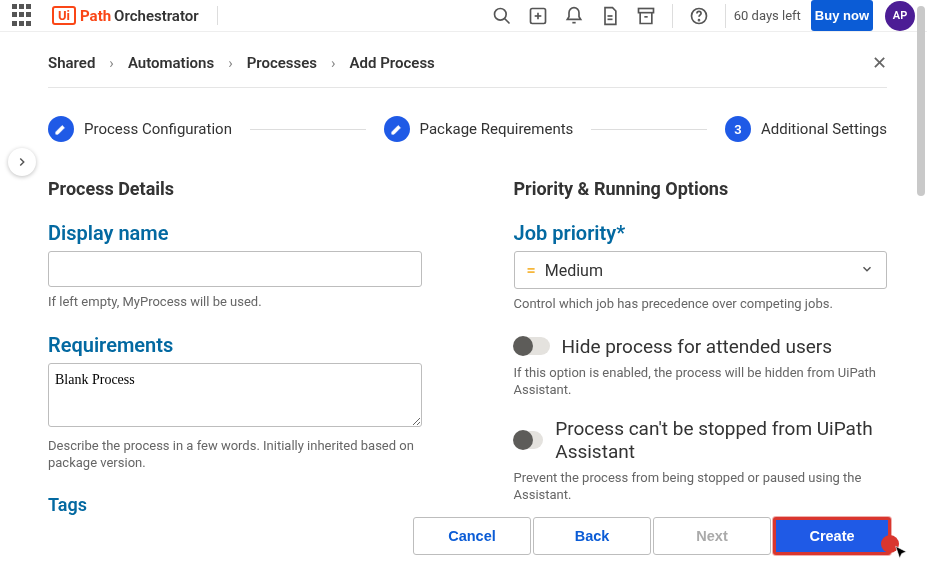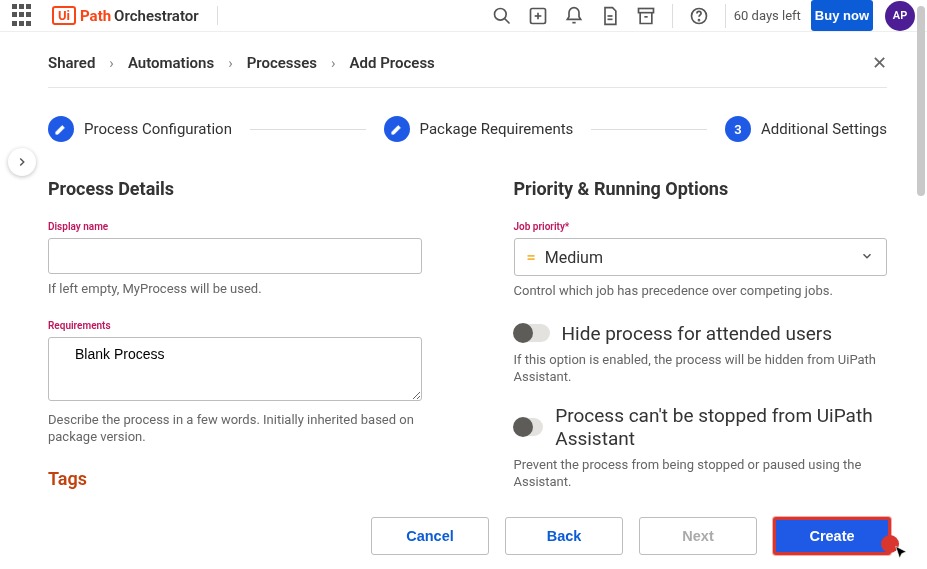--- a/index.html
+++ b/index.html
@@ -30,39 +30,39 @@
   .step { display:flex; align-items:center; gap:10px; font-size:15px; color:#333;}
   .step-circle { width:26px; height:26px; border-radius:50%; display:flex; align-items:center; justify-content:center; }
   .step-circle.done { background:#1f5ae6; }
   .step-circle.done svg { width:14px; height:14px; stroke:#fff; fill:#fff;}
   .step-circle.num { background:#1f5ae6; color:#fff; font-size:13px; font-weight:600;}
   .step-line { flex:1; height:1px; background:#ddd; margin:0 18px;}
 
   .cols { display:flex; gap:92px; }
   .col { flex:1; }
   h2 { font-size:18px; font-weight:700; margin-bottom:22px;}
-  .field-label { font-size:10px; font-weight:600; color:#be185d; margin-bottom:6px; display:block;}
+  .field-label { font-size:20px; font-weight:600; color:#0369a1; margin-bottom:6px; display:block;}
   .text-input { width:100%; max-width:380px; height:36px; border:1px solid #bdbdbd; border-radius:3px; padding:0 10px; font-size:14px; }
-  .textarea { width:100%; max-width:380px; height:64px; border:1px solid #bdbdbd; border-radius:3px; padding:8px 26px; font-size:14px; resize:both; font-family:Liberation Sans, sans-serif;}
+  .textarea { width:100%; max-width:380px; height:64px; border:1px solid #bdbdbd; border-radius:3px; padding:8px 6px; font-size:14px; resize:both; font-family:Liberation Serif, serif;}
   .hint { font-size:13px; color:#666; margin-top:6px; max-width:380px; line-height:1.35;}
   .field { margin-bottom:22px;}
   
   .select { width:100%; height:38px; border:1px solid #bdbdbd; border-radius:3px; display:flex; align-items:center; padding:0 12px; cursor:pointer; position:relative;}
   .select .prio-icon { color:#f6b73c; font-weight:700; margin-right:10px; letter-spacing:-1px;}
   .select .chev { margin-left:auto; }
   .select .chev svg { width:14px; height:14px; stroke:#555; fill:none; stroke-width:2.5;}
 
   .toggle-row { display:flex; align-items:center; gap:12px; margin-top:18px;}
   .toggle { width:36px; height:18px; background:#e4e2de; border-radius:10px; position:relative; cursor:pointer;}
   .toggle::after { content:''; position:absolute; width:20px; height:20px; border-radius:50%; background:#5d5c59; left:-1px; top:-1px;}
   .toggle-label { font-size:19px; color:#333;}
   
-  .tags-cut { font-size:18px; color:#c2410c; font-weight:600; margin-top:4px;}
-
-  .footer { position:absolute; bottom:14px; right:36px; display:flex; gap:16px; align-items:flex-end;}
+  .tags-cut { font-size:18px; color:#0369a1; font-weight:600; margin-top:4px;}
+
+  .footer { position:absolute; bottom:14px; right:36px; display:flex; gap:2px; align-items:flex-end;}
   .btn { min-width:118px; height:38px; border:1px solid #bdbdbd; background:#fff; color:#0b5cd6; font-weight:600; font-size:14.5px; border-radius:3px; cursor:pointer;}
   .btn.disabled { color:#aaa; }
   .btn.primary { background:#1f5ae6; color:#fff; border:3px solid #d9362f; box-shadow:0 0 0 1px rgba(217,54,47,.4); }
   
   .cursor-dot { position:absolute; width:18px; height:18px; background:#d9362f; border-radius:50%; right:28px; bottom:16px; z-index:10;}
   .cursor-arrow { position:absolute; right:18px; bottom:4px; z-index:11; }
   .cursor-arrow svg { width:16px; height:16px; }
 
   .scrollbar { position:absolute; right:2px; top:6px; width:8px; height:190px; background:#c9c9c9; border-radius:4px;}
 </style>

